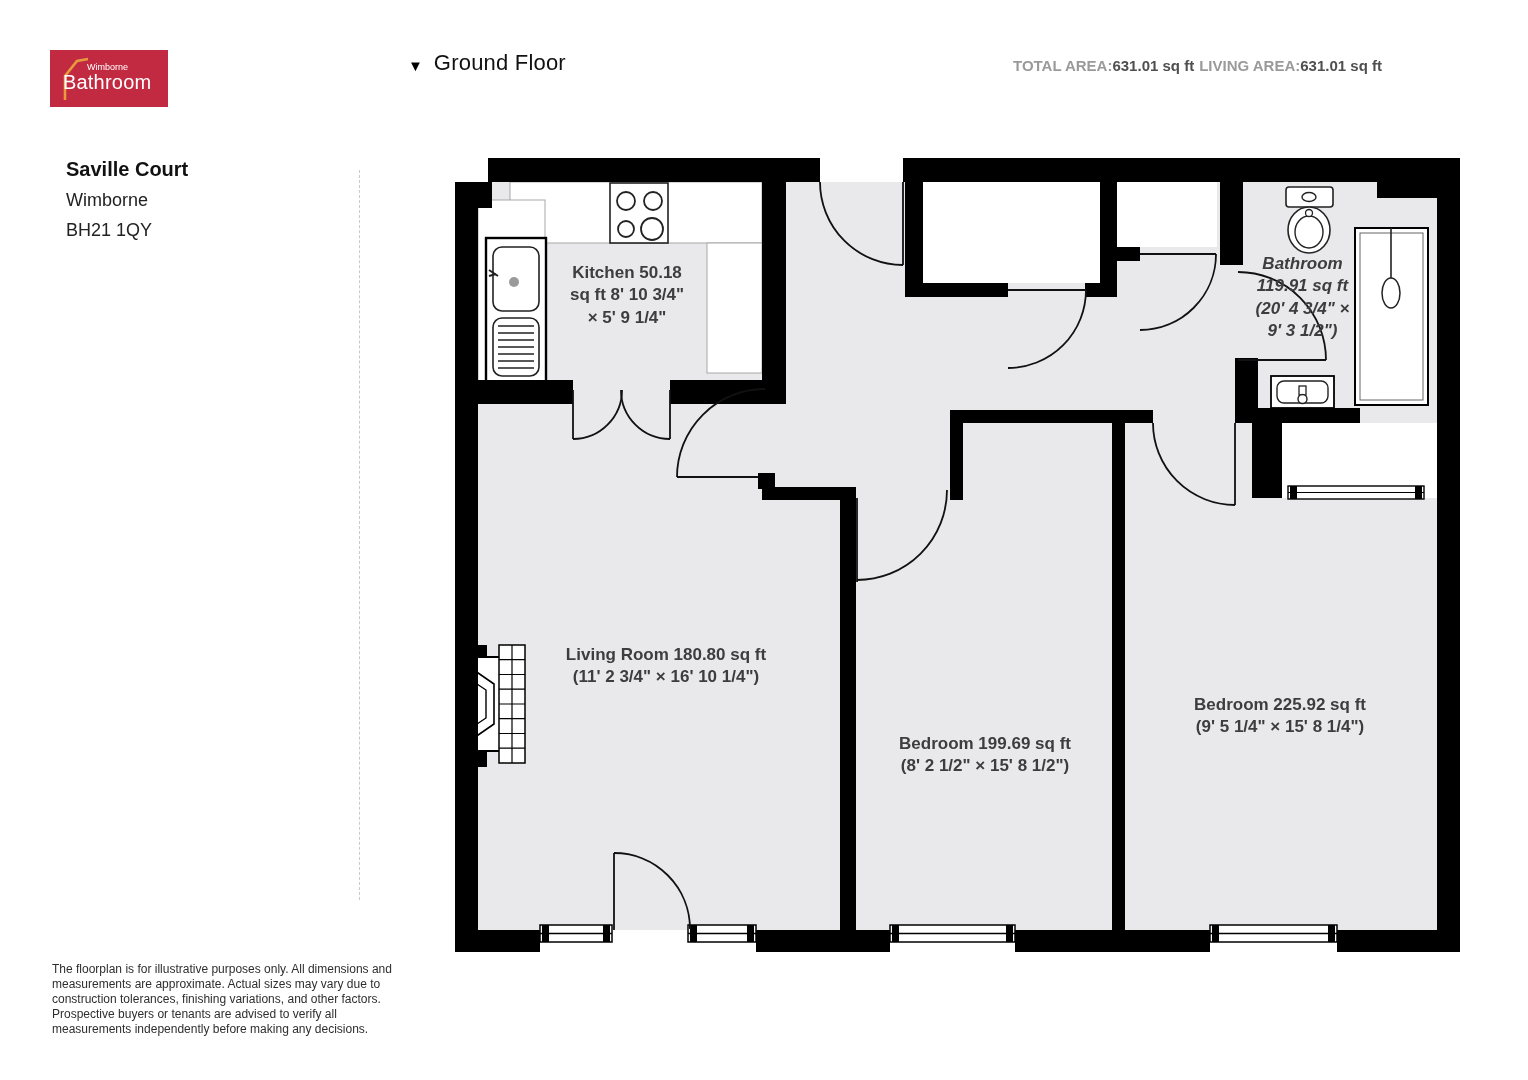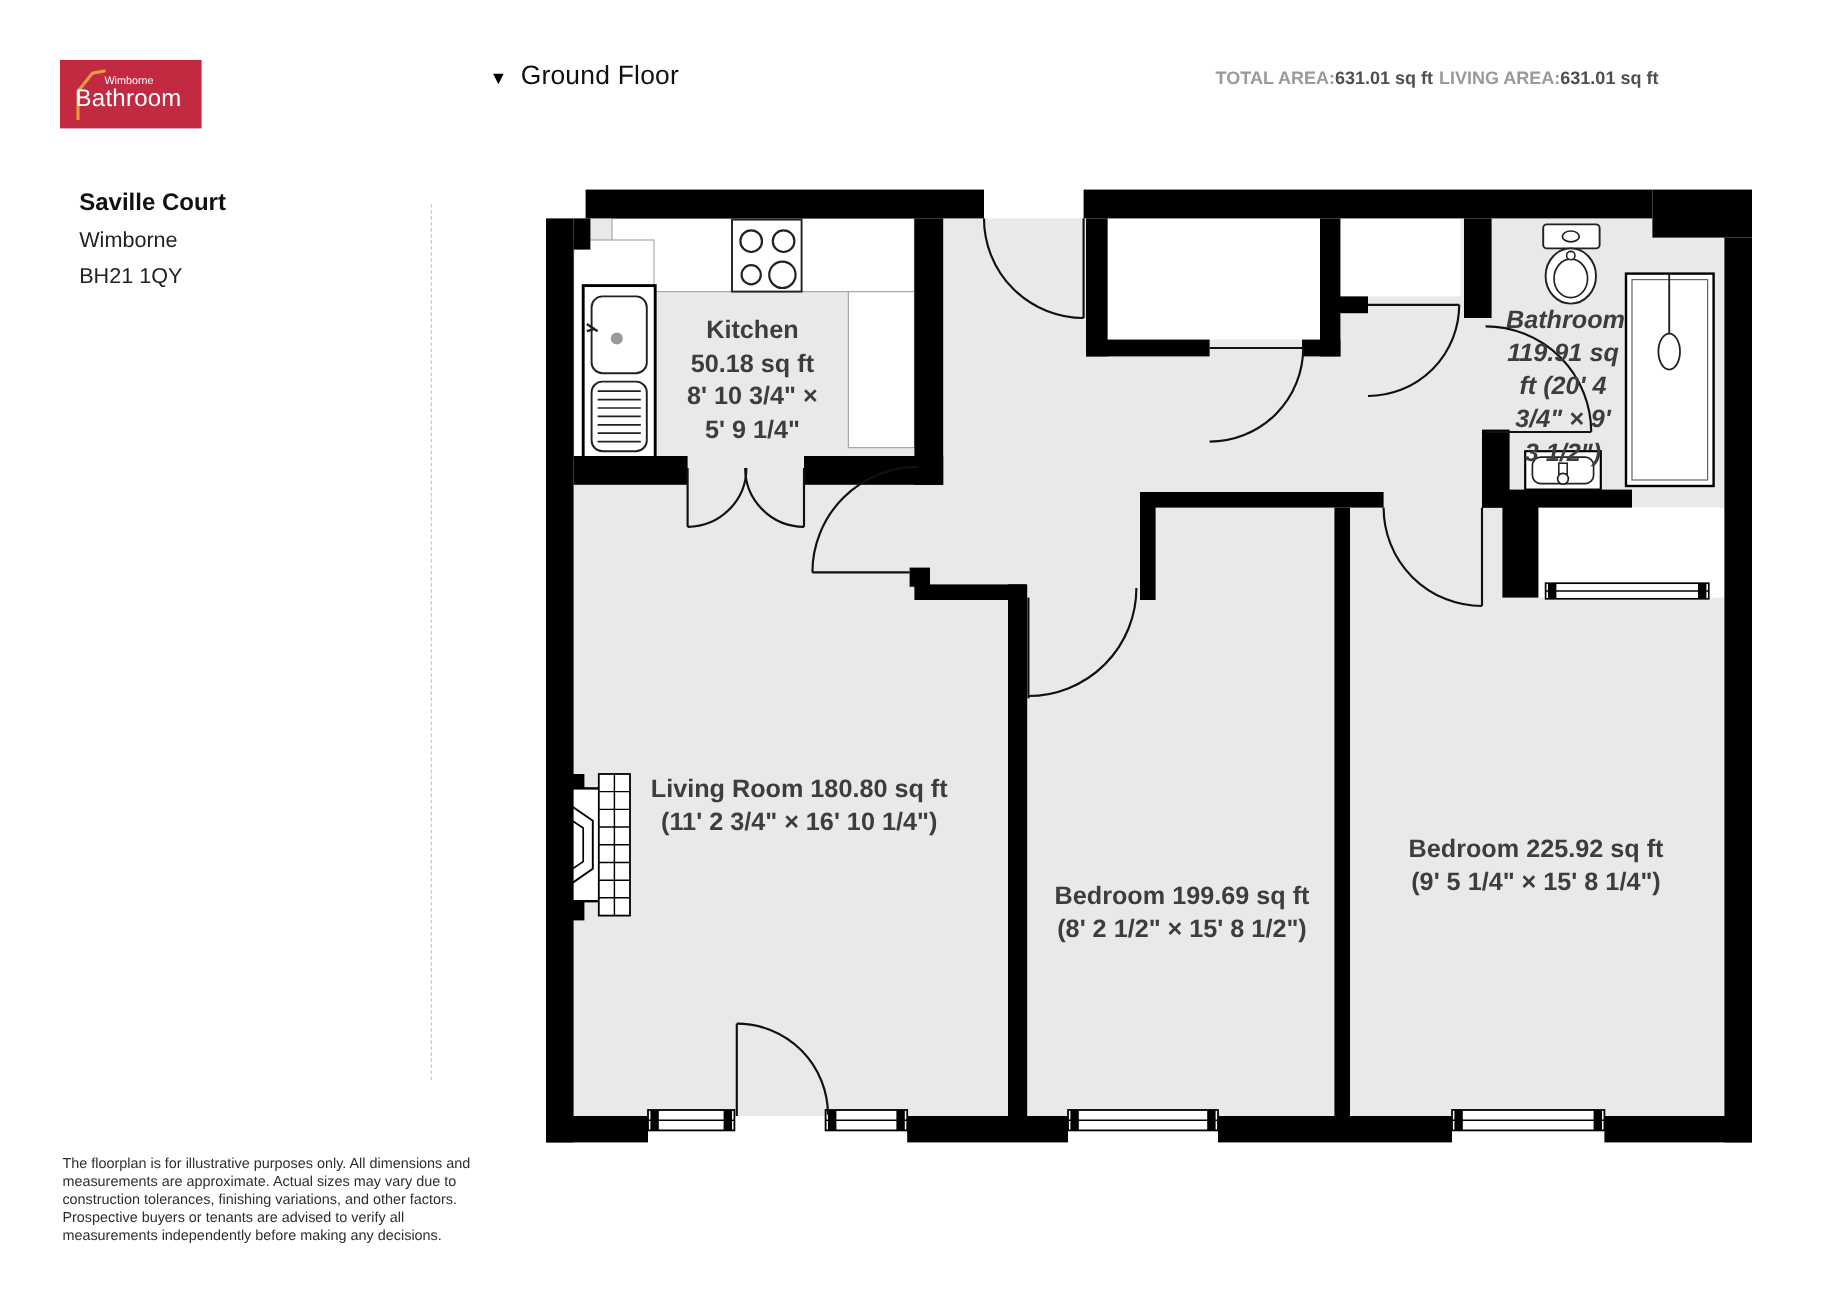--- a/index.html
+++ b/index.html
@@ -19,21 +19,21 @@
   .areas .val.last{margin-right:0;}
 
   
   .address{left:66px;top:158px;}
   .address .name{font-size:20px;font-weight:bold;color:#111;margin-bottom:9px;}
   .address .line{font-size:18px;color:#222;margin-bottom:9px;}
   .divider{left:359px;top:170px;height:730px;width:0;border-left:1px dashed #c9c9c9;}
   .disclaimer{left:52px;top:962px;width:342px;font-size:12px;line-height:1.26;color:#2e2e2e;}
 
   
-  .room-label{position:absolute;text-align:center;font-weight:bold;color:#3d3d3d;font-size:21px;line-height:1.32;}
+  .room-label{position:absolute;text-align:center;font-weight:bold;color:#3d3d3d;font-size:17px;line-height:1.32;}
   .lbl-kitchen{left:567px;top:262px;width:120px;}
   .lbl-bath{left:1255px;top:253px;width:95px;font-style:italic;}
   .lbl-living{left:526px;top:644px;width:280px;}
   .lbl-bed1{left:865px;top:733px;width:240px;}
   .lbl-bed2{left:1150px;top:694px;width:260px;}
 
   svg .wall{fill:#000;}
   svg .floor{fill:#e9e9eb;}
   svg .white{fill:#ffffff;}
   svg .thin{stroke:#111;stroke-width:1.8;fill:none;}

